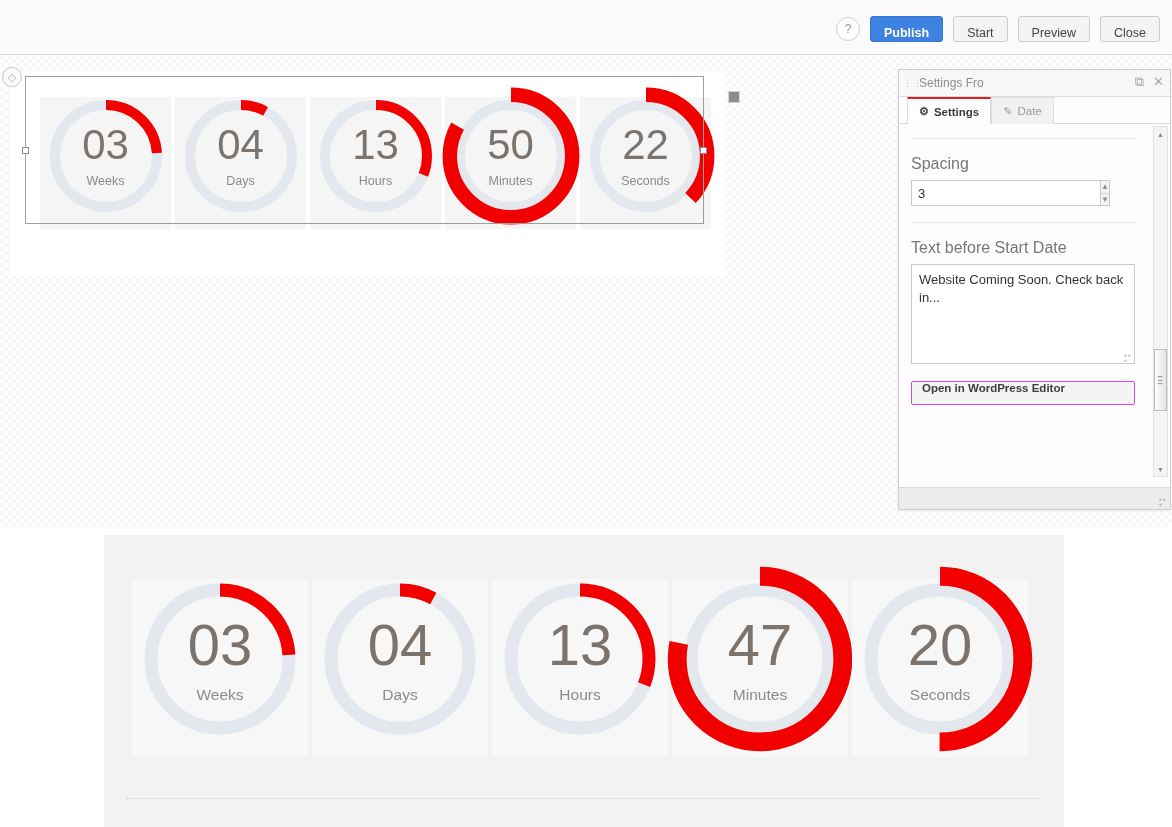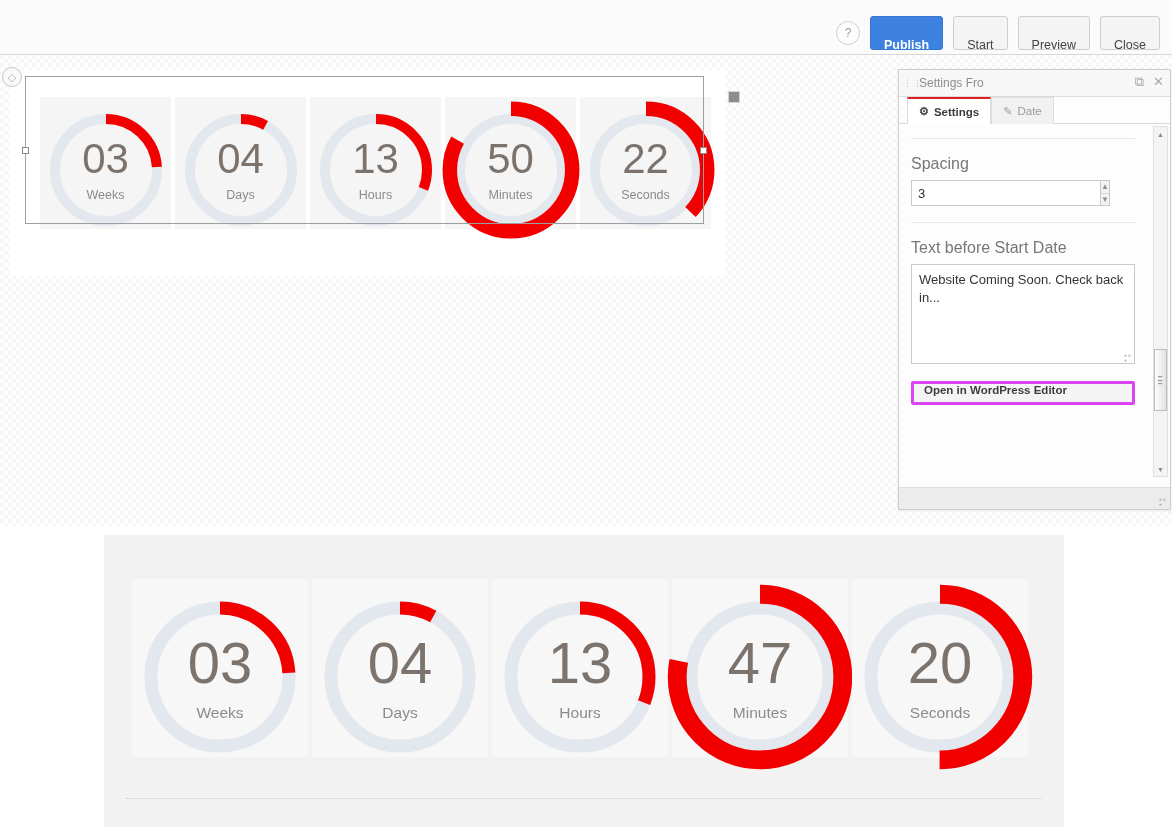--- a/index.html
+++ b/index.html
@@ -22,21 +22,21 @@
     position:absolute;right:12px;top:16px;
     display:flex;align-items:center;gap:10px;
   }
   .help-btn{
     width:24px;height:24px;border-radius:50%;
     border:1px solid #cfcfcf;background:#fdfdfd;color:#9a9a9a;
     font-size:12px;line-height:22px;text-align:center;
     cursor:pointer;box-sizing:border-box;
   }
   .tb-btn{
-    height:26px;padding:16px 13px;border-radius:3px;
+    height:26px;padding:4px 13px;border-radius:3px;
     border:1px solid #cdcdcd;background:#f4f4f4;color:#444;
     font-size:12.5px;line-height:24px;cursor:pointer;
     box-sizing:border-box;white-space:nowrap;
   }
   .tb-btn.primary{
     background:#3d82e0;border-color:#3577d1;color:#fff;font-weight:bold;
   }
 
   
   .canvas{
@@ -69,21 +69,21 @@
     box-sizing:border-box;cursor:move;
   }
   .grey-handle{
     position:absolute;left:728px;top:36px;width:12px;height:12px;
     background:#8d8d8d;border:1px solid #d6d6d6;box-sizing:border-box;
   }
 
   
   .cd-row{display:flex;align-items:stretch;}
   .cd-cell{
-    position:relative;display:flex;align-items:flex-end;justify-content:center;
+    position:relative;display:flex;align-items:flex-start;justify-content:center;
     background:#f5f5f5;
   }
   .cd-ring{position:relative;}
   .cd-ring svg{display:block;overflow:visible;}
   .cd-inner{
     position:absolute;left:0;top:0;right:0;bottom:0;
     display:flex;flex-direction:column;align-items:center;justify-content:center;
   }
   .cd-num{color:#7d736d;font-weight:normal;line-height:1;}
   .cd-lab{color:#8b8b8b;line-height:1;}
@@ -180,21 +180,21 @@
     width:224px;height:100px;border:1px solid #c9c9c9;background:#fff;
     font-size:13px;color:#333;padding:6px 7px;box-sizing:border-box;
     line-height:1.35;resize:none;
     font-family:"Liberation Sans",sans-serif;
   }
   .ta-grip{
     position:absolute;right:3px;bottom:5px;color:#c2c2c2;font-size:8px;
     line-height:5px;letter-spacing:1px;
   }
   .wp-btn{
-    margin-top:13px;height:24px;padding:0 10px;border:3px solid #d946ef;
+    margin-top:13px;height:24px;padding:0 10px;border:1px solid #d946ef;
     background:#f4f4f4;color:#3d3d3d;font-size:11.5px;font-weight:bold;
     border-radius:2px;cursor:pointer;box-sizing:border-box;
   }
   .hint{font-size:11.5px;color:#9b9b9b;margin-top:12px;line-height:1.5;width:224px;}
 
   
   .pscroll{
     position:absolute;right:2px;top:56px;width:15px;height:351px;
     background:#f4f4f4;border:1px solid #e0e0e0;box-sizing:border-box;
   }

